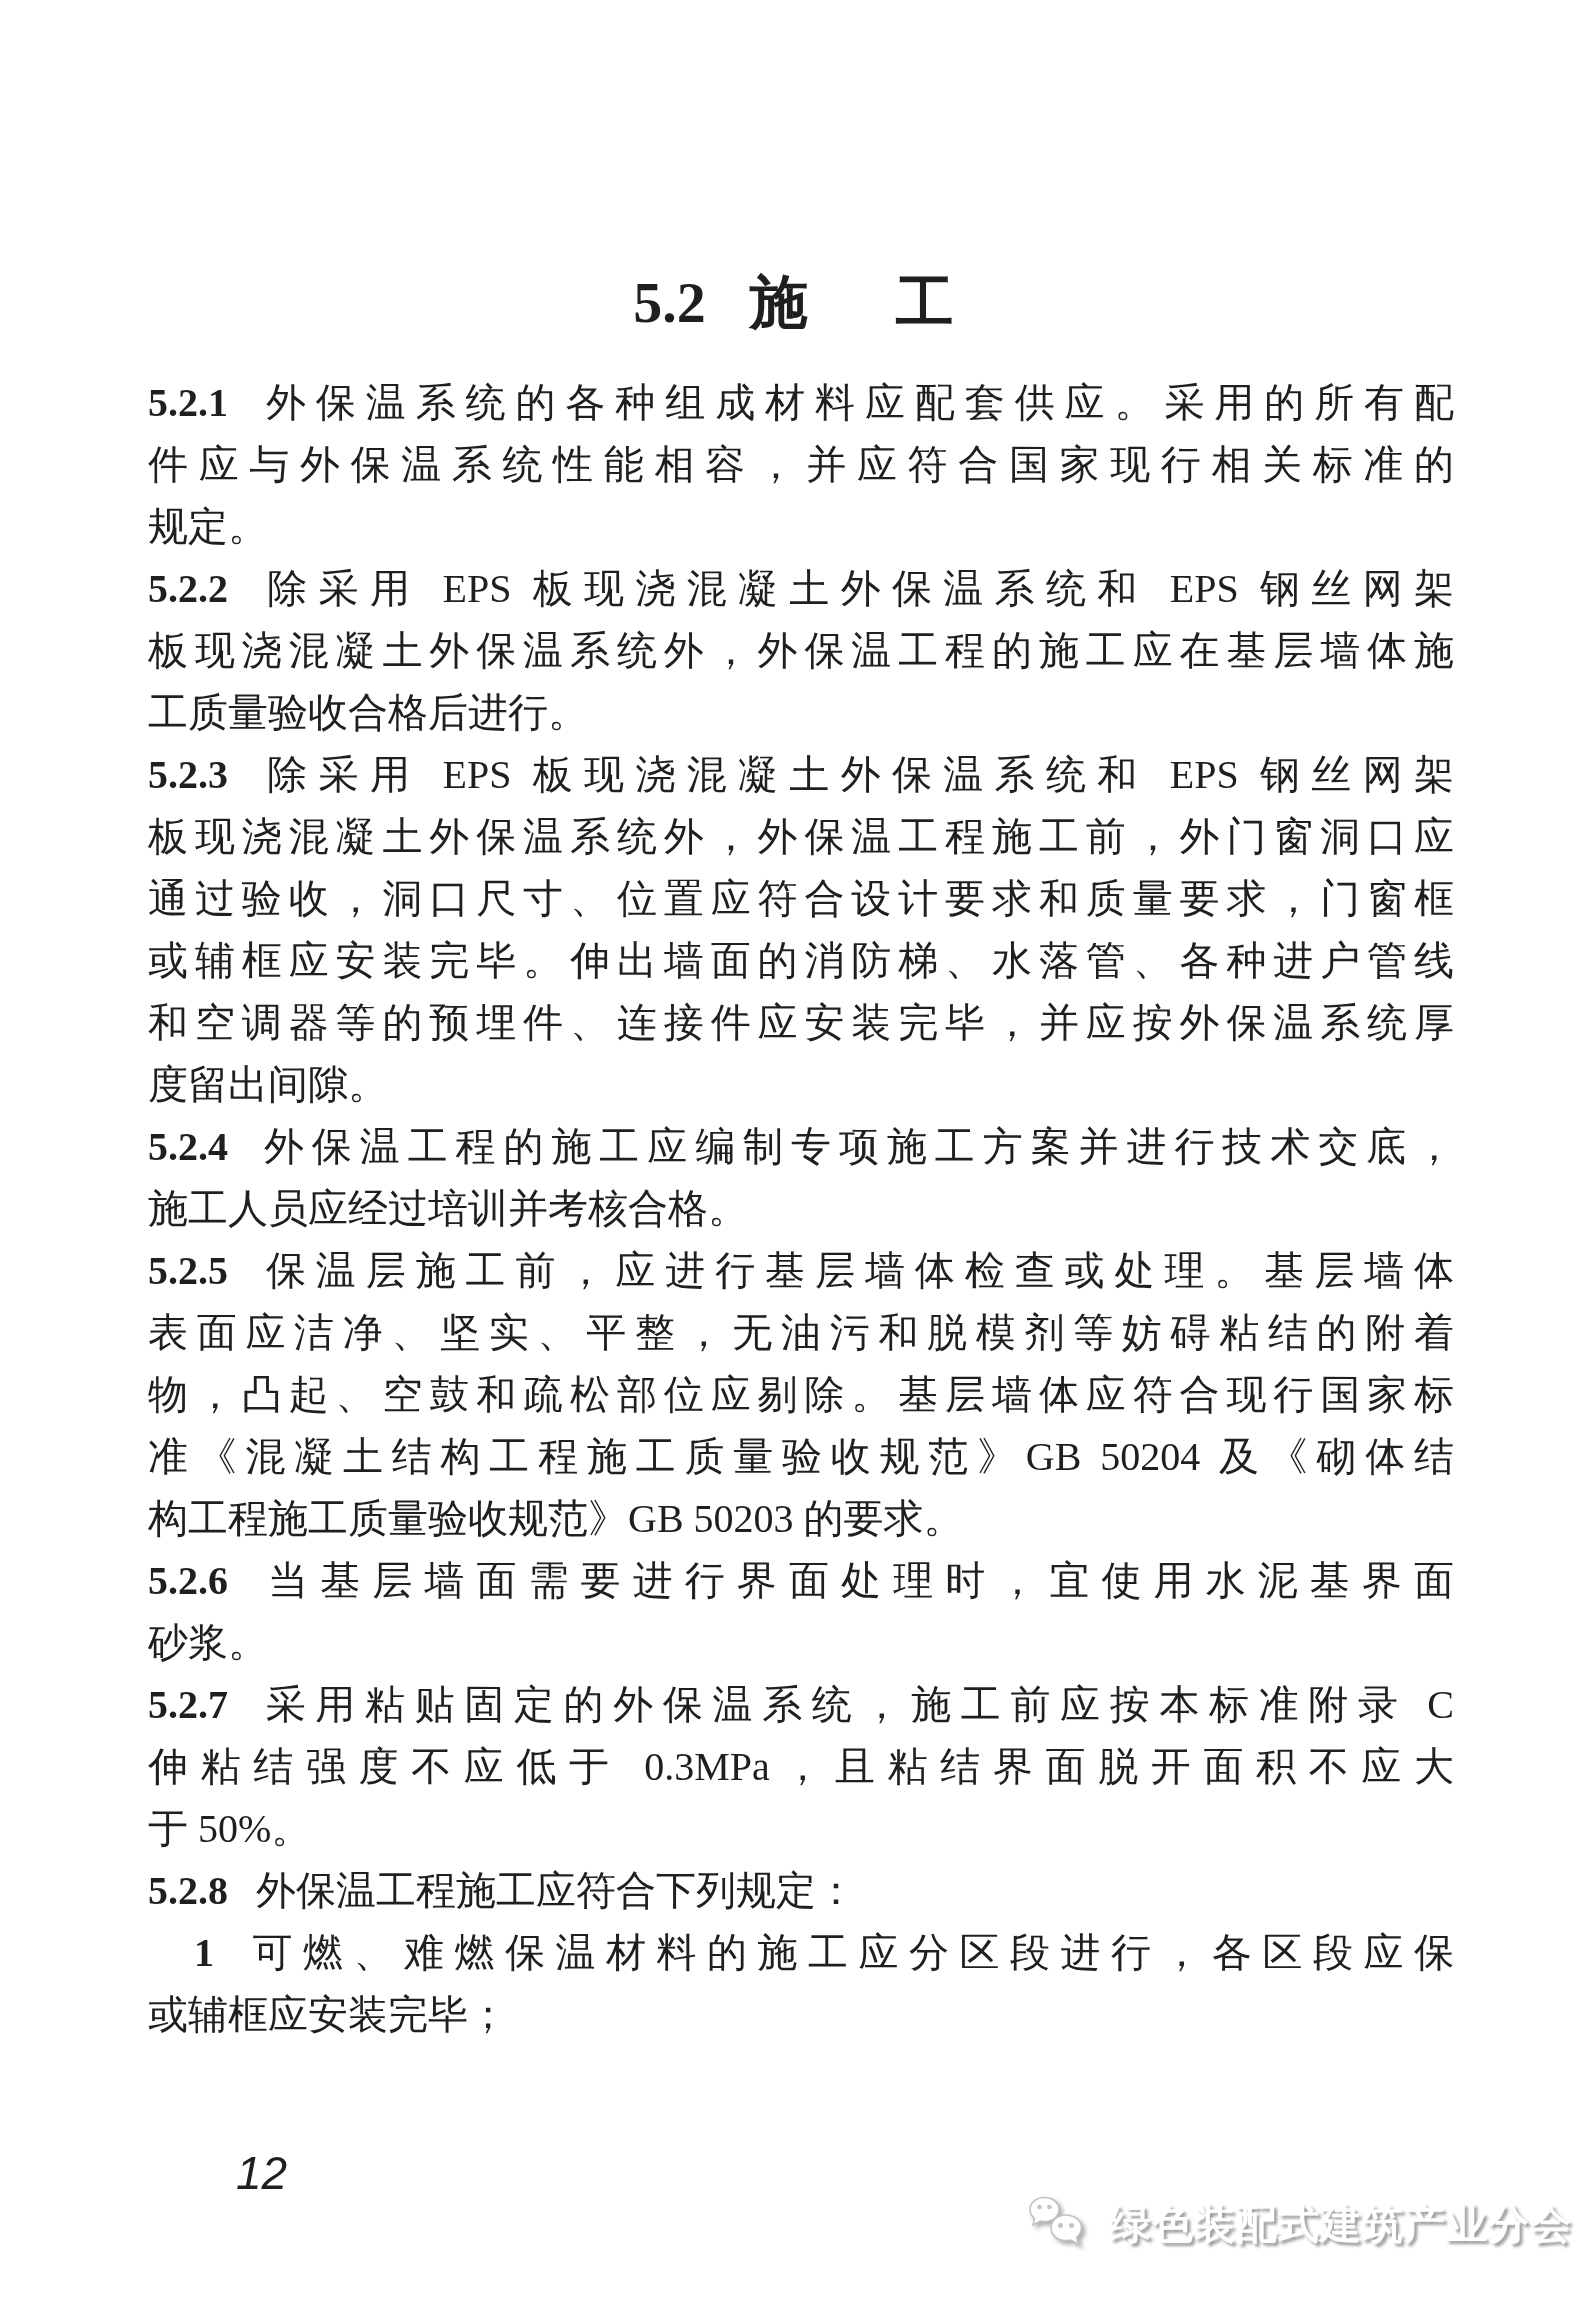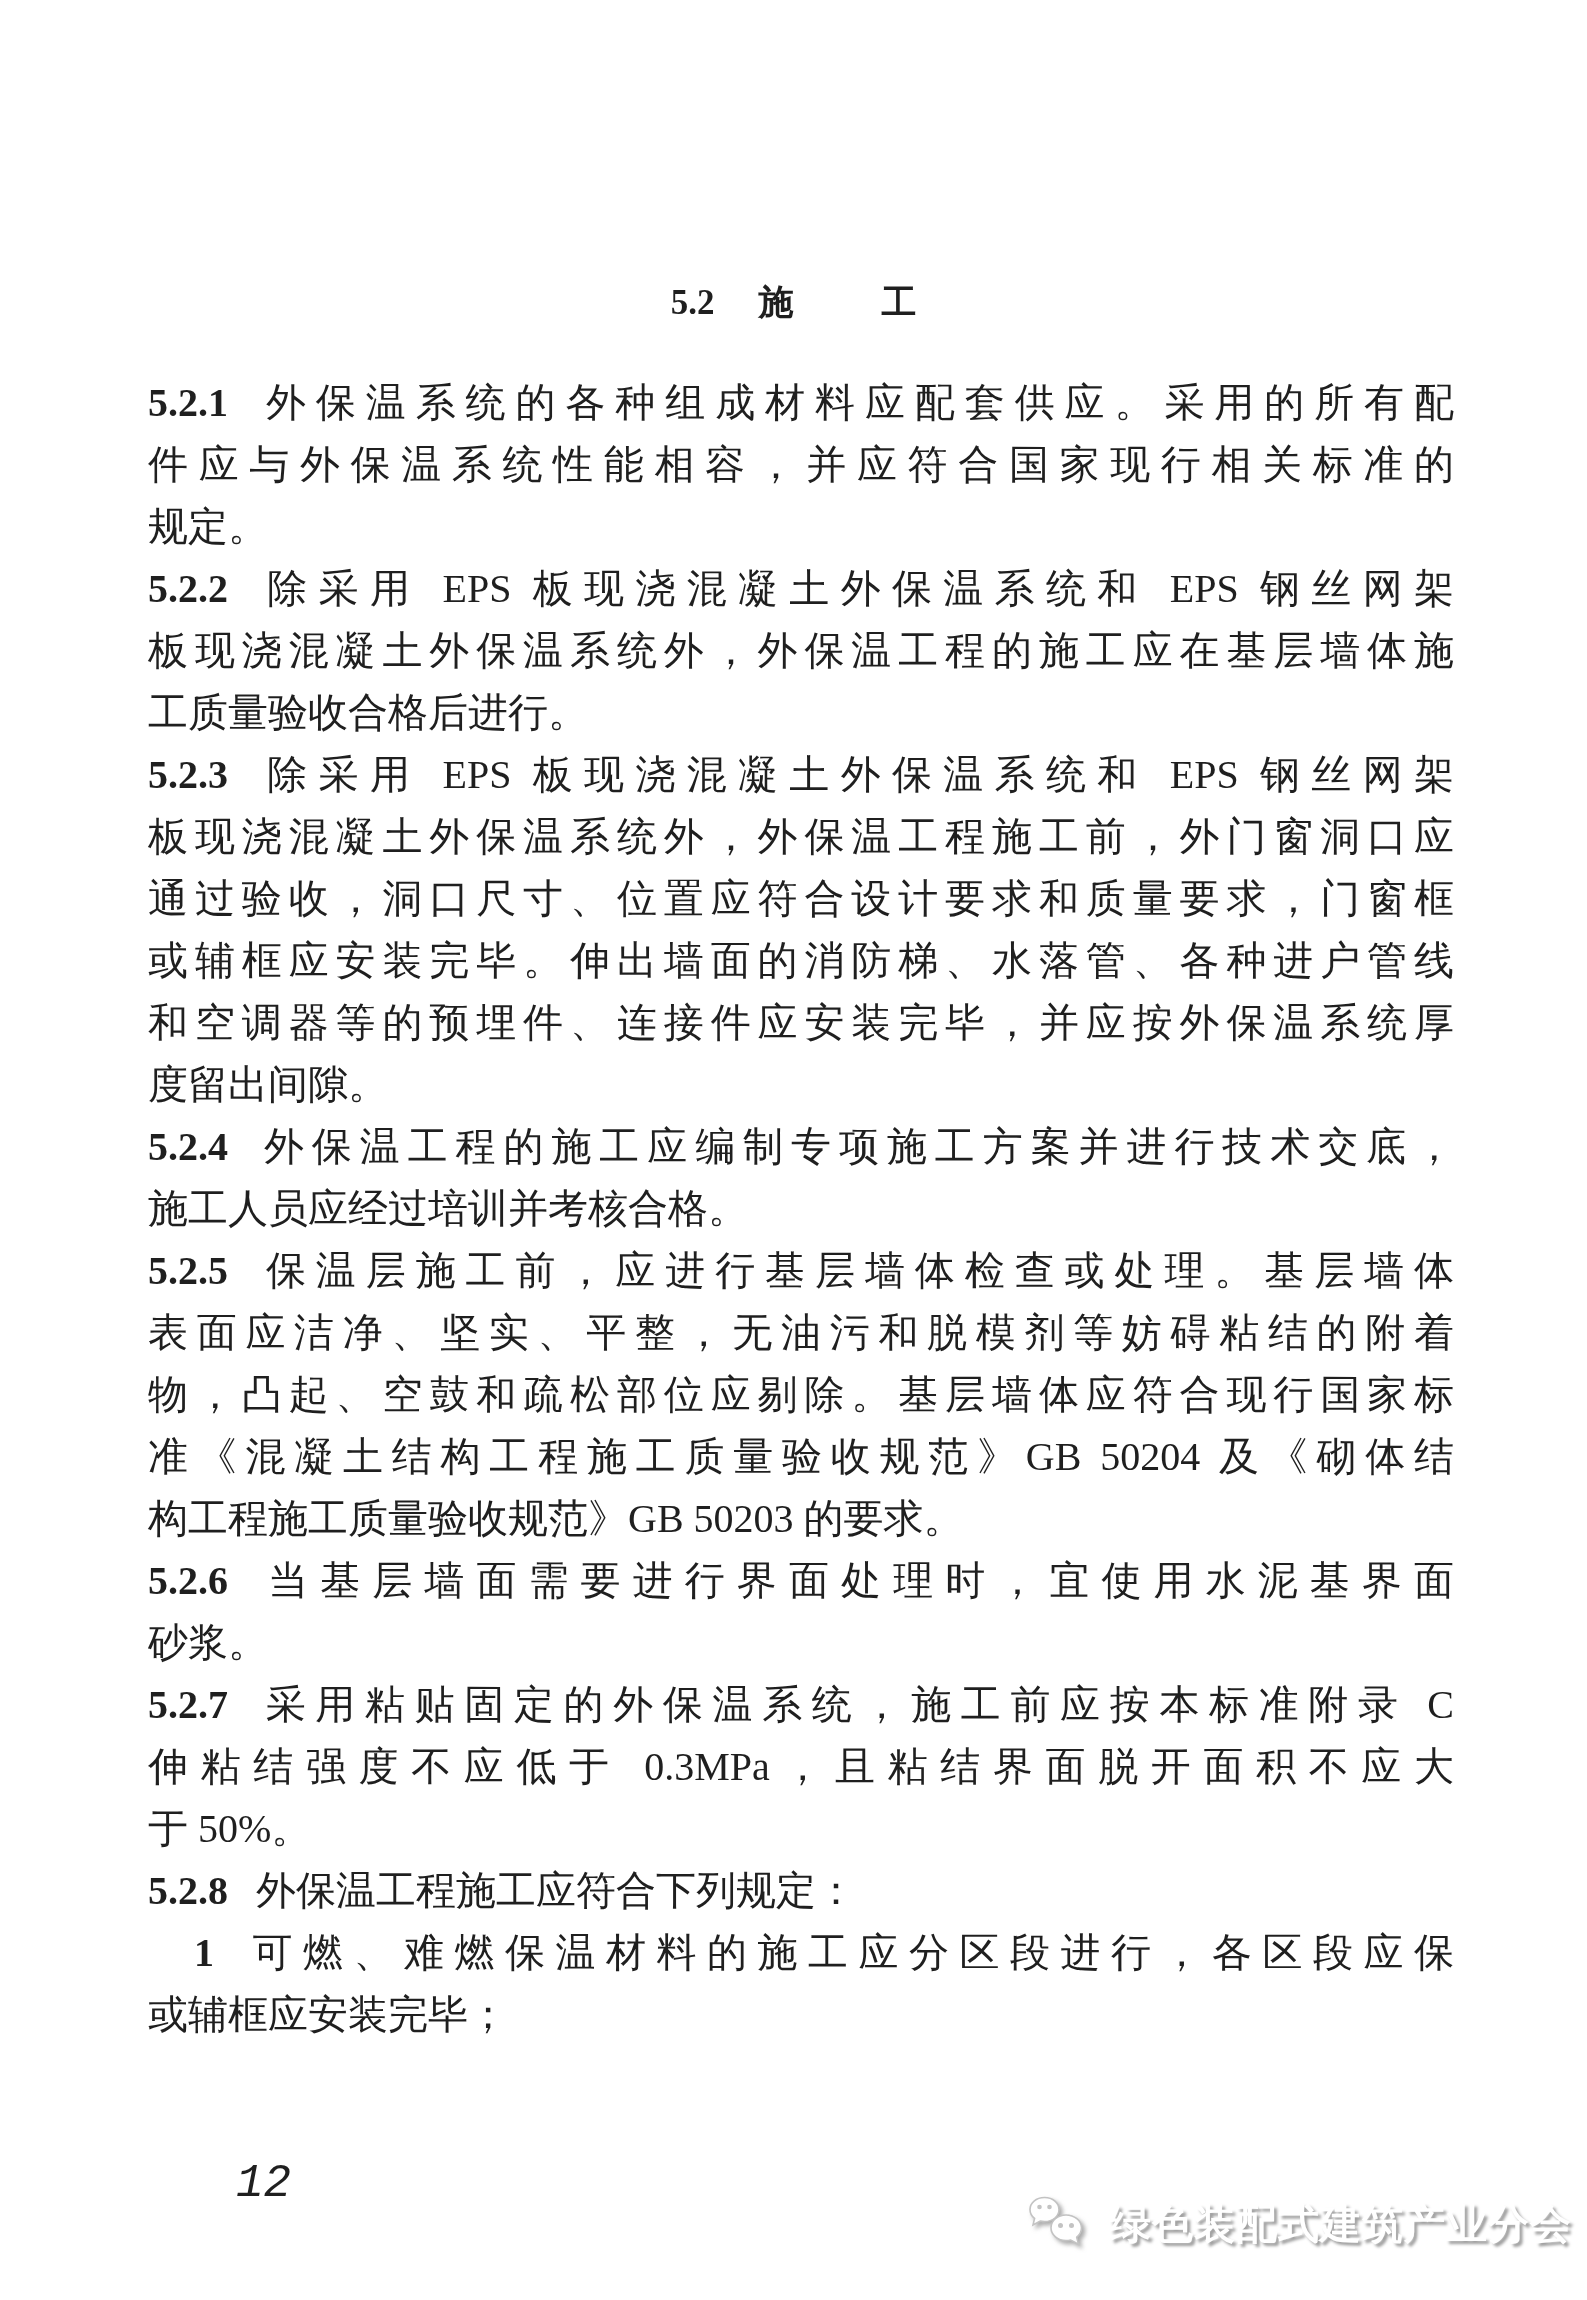--- a/index.html
+++ b/index.html
@@ -8,21 +8,21 @@
     width:1587px;height:2300px;
     margin:0 auto;
     background:var(--page-bg,#ffffff);
     color:var(--text-color,#1f1f1f);
     font-family:"Liberation Serif","DejaVu Serif",serif;
     overflow:hidden;
   }
   
   .title{
     position:absolute;top:272px;left:0;width:100%;
-    text-align:center;font-size:35px;font-weight:bold;line-height:62px;
+    text-align:center;font-size:58px;font-weight:bold;line-height:62px;
     white-space:nowrap;
   }
   .title .num{margin-right:44px;}
   .title .w2{margin-left:88px;}
   
   .bodytext{
     position:absolute;top:372px;left:148px;width:1306px;
     font-size:40px;line-height:62px;
   }
   .line{
@@ -32,22 +32,21 @@
     overflow:visible;
   }
   .line.end{text-align-last:left;}
   .line.ind{padding-left:46px;}
   .line b{font-weight:bold;margin-right:28px;}
   .line b:empty{display:none;}
   
   .pagenum{
     position:absolute;left:236px;top:2146px;
     font-size:46px;font-style:italic;
-    font-family:Liberation Mono, monospace;
-    margin-top:12px;
+    font-family:Liberation Sans, sans-serif;
   }
   
   .footer{
     position:absolute;left:1028px;top:2196px;
     display:flex;align-items:center;gap:24px;
   }
   .wechat-icon{
     width:58px;height:56px;flex:0 0 auto;
     filter:drop-shadow(3px 3px 2px rgba(150,150,150,.8));
   }

